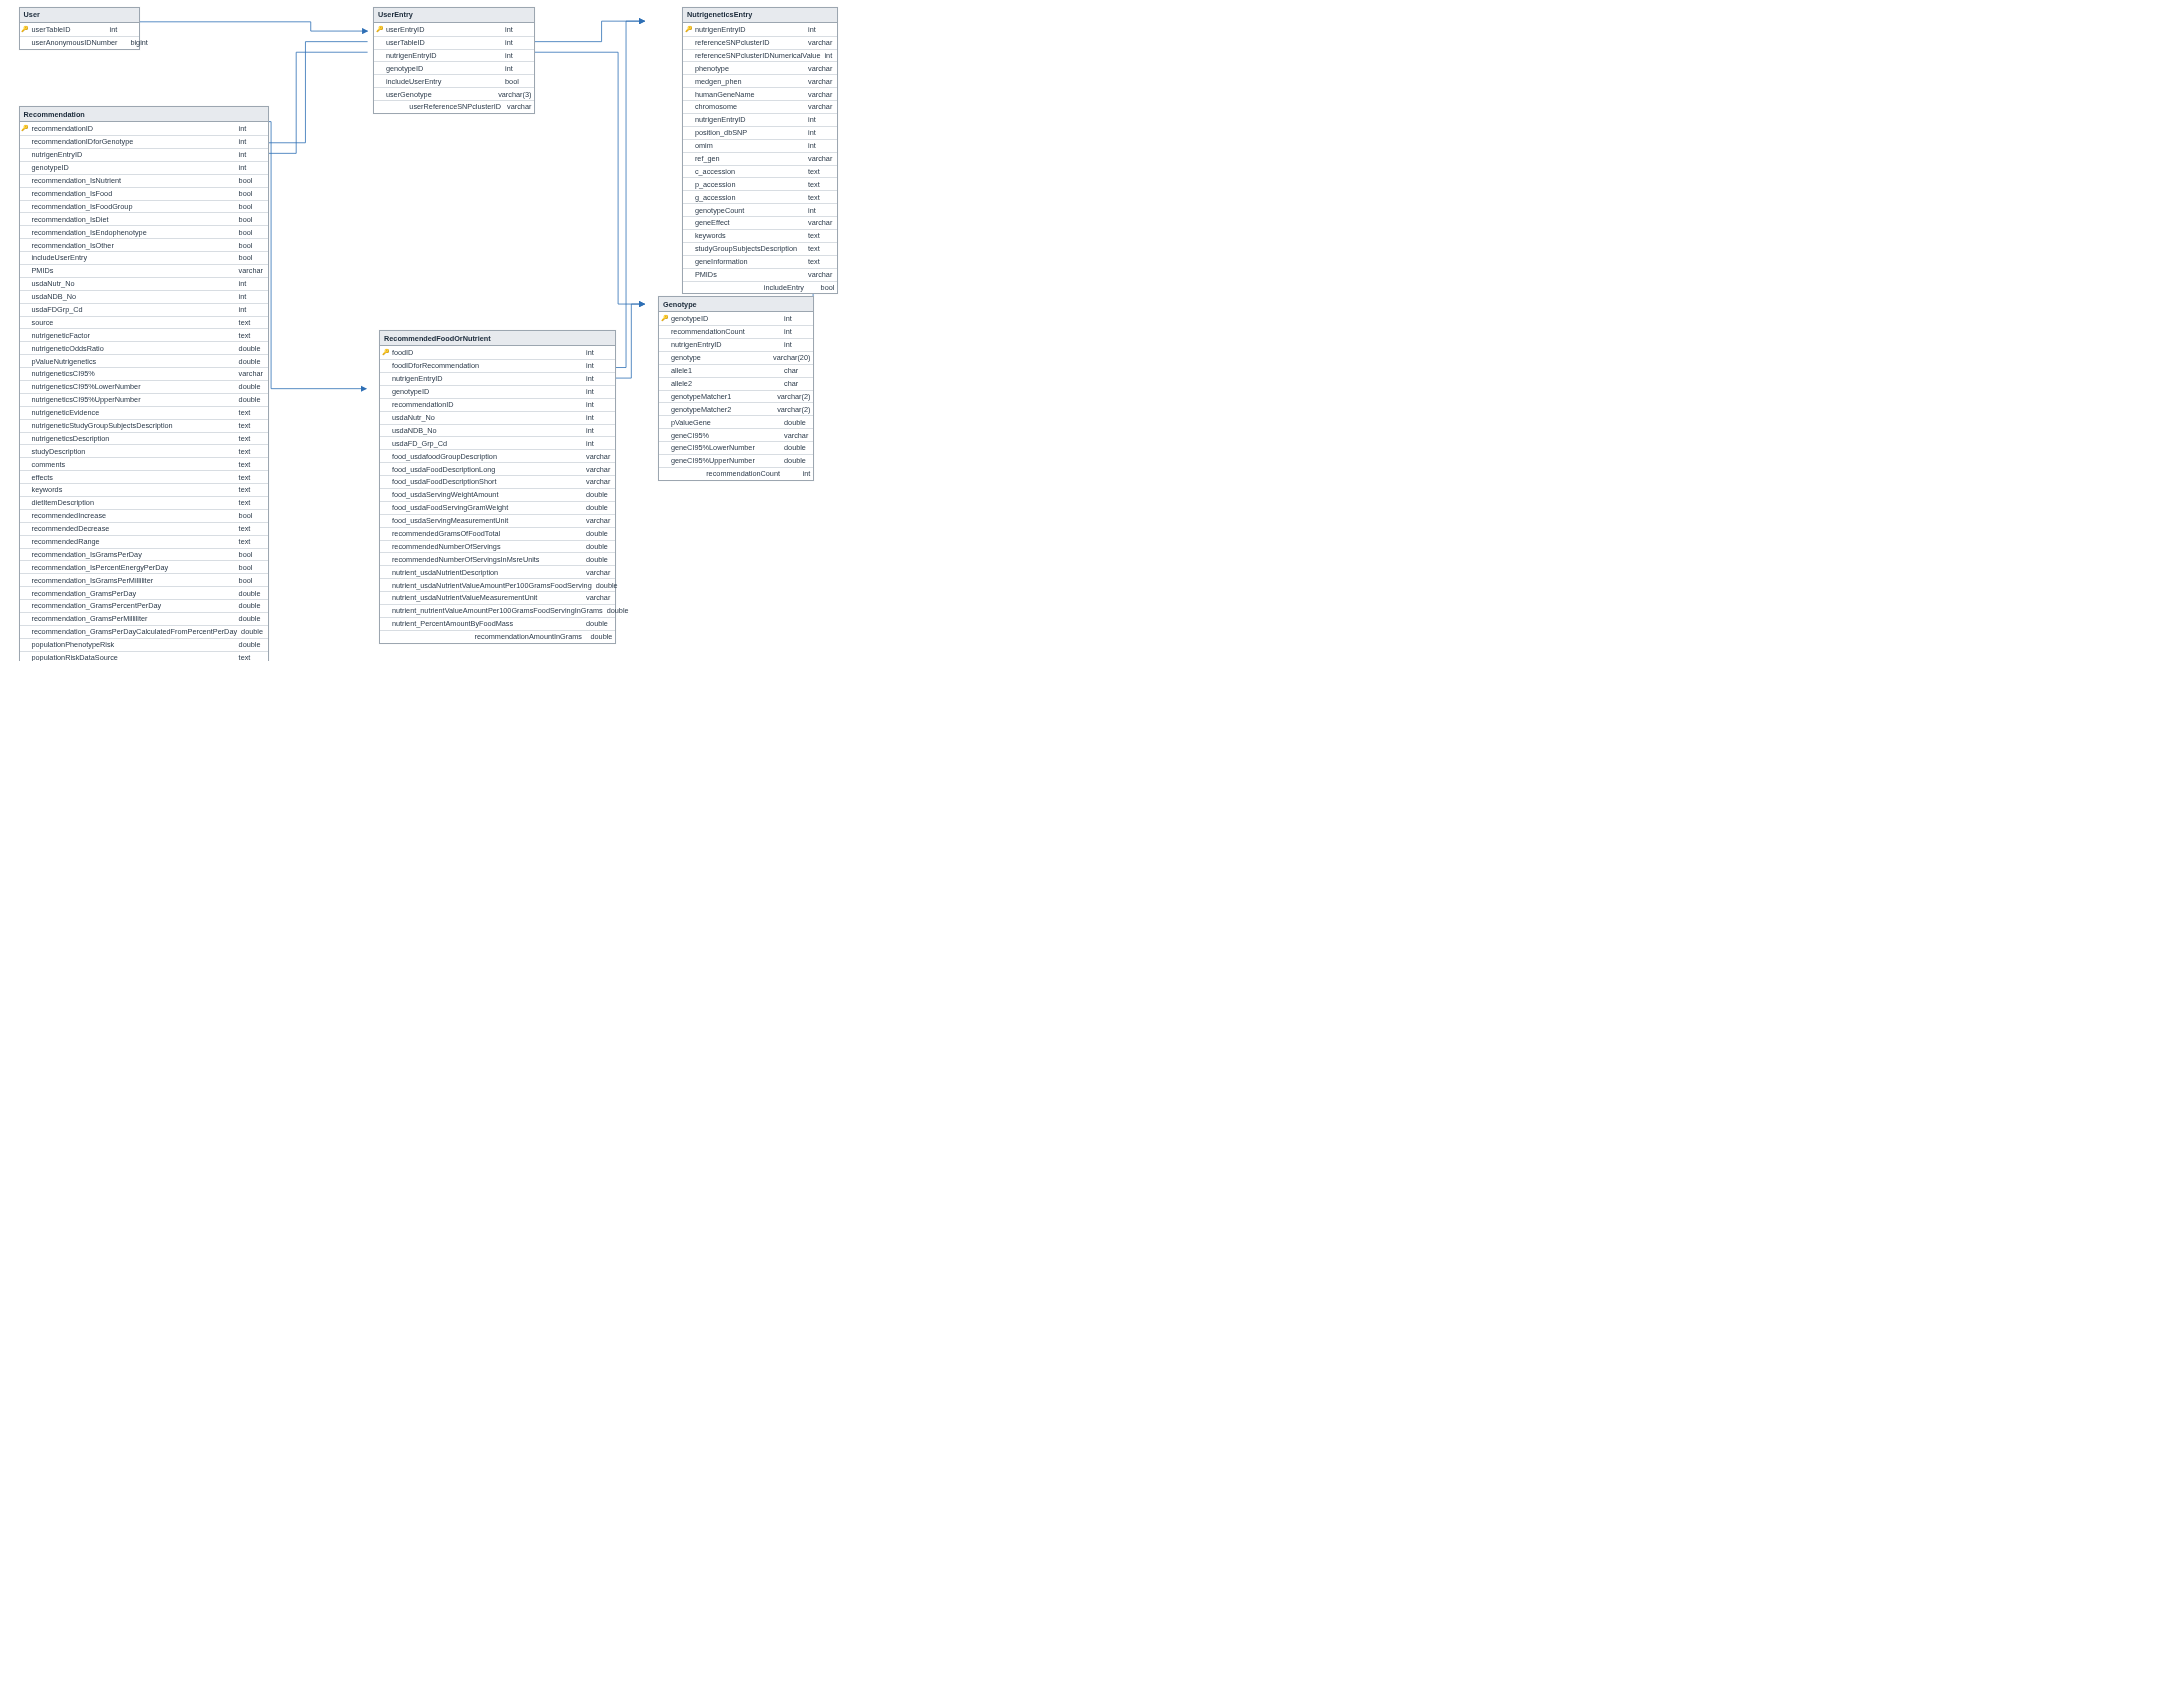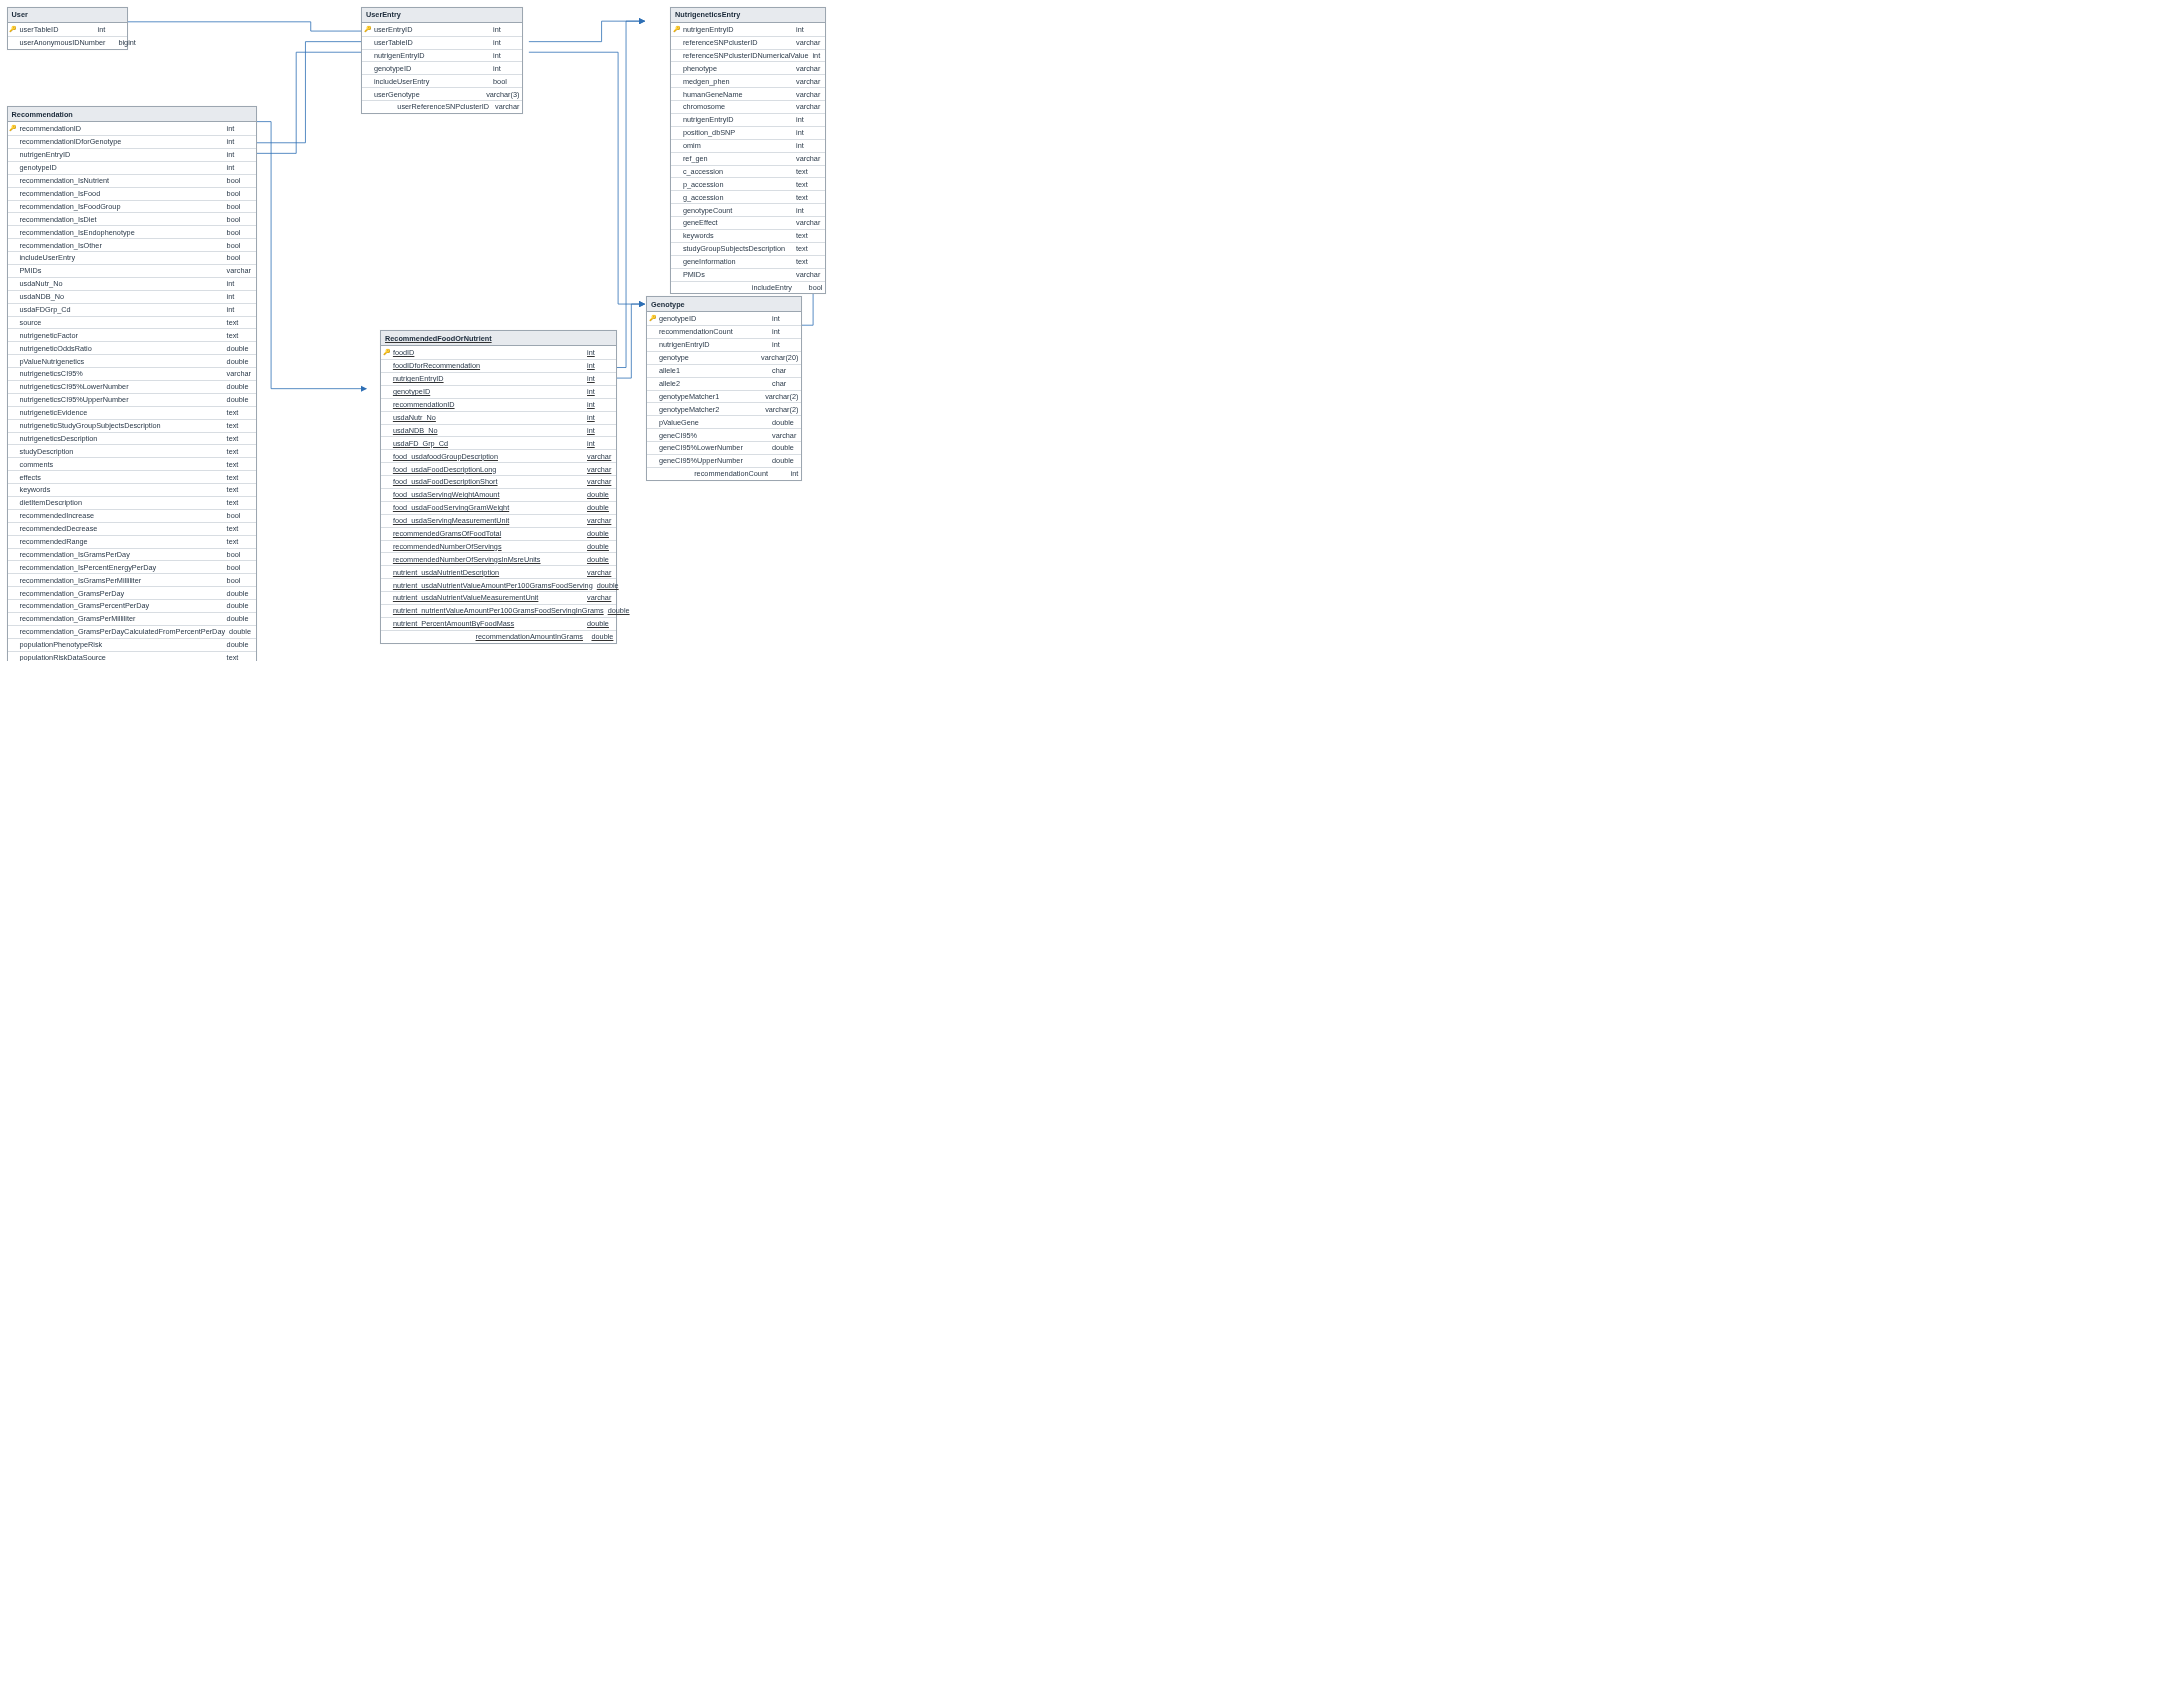--- a/index.html
+++ b/index.html
@@ -18,20 +18,21 @@
     position:absolute;
     left:0;top:0;
     width:833px;height:661px;
     pointer-events:none;
   }
   .entity{
     position:absolute;
     border:0.7px solid #9ca6b0;
     background:#fff;
     box-shadow:0 0 0 0.7px rgba(0,0,0,0.02);
+    margin-left:12px;
   }
   .entity-header{
     background:#e7eaee;
     border-bottom:0.7px solid #9ca6b0;
     padding:2.6px 4px;
     font-weight:bold;
     color:#1b2a3a;
   }
   .field{
     display:flex;
@@ -489,21 +490,21 @@
           <span class="key-col"></span>
           <span class="name-col">nutr_NoCount</span>
           <span class="type-col">int</span>
         </div>
         <div class="field">
           <span class="key-col"></span>
           <span class="name-col">foodCount</span>
           <span class="type-col">int</span>
         </div>
       </div>
-      <div class="entity" style="left: 380px; top: 330px; width: 235px; text-decoration: underline;">
+      <div class="entity" style="left: 367px; top: 330px; width: 235px;">
         <div class="entity-header">RecommendedFoodOrNutrient</div>
         <div class="field">
           <span class="key-col"><span class="key-icon" style="font-size: 6px; transform: none;">🔑</span></span>
           <span class="name-col">foodID</span>
           <span class="type-col">int</span>
         </div>
         <div class="field">
           <span class="key-col"></span>
           <span class="name-col">foodIDforRecommendation</span>
           <span class="type-col">int</span>

